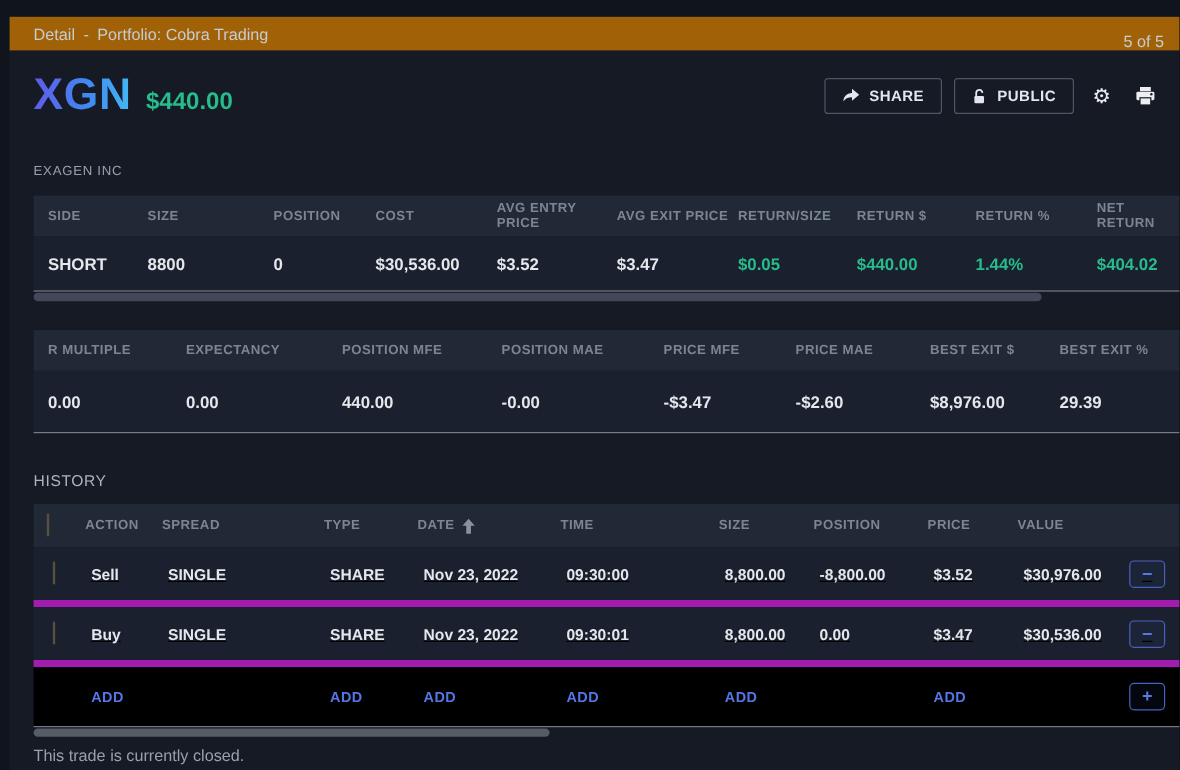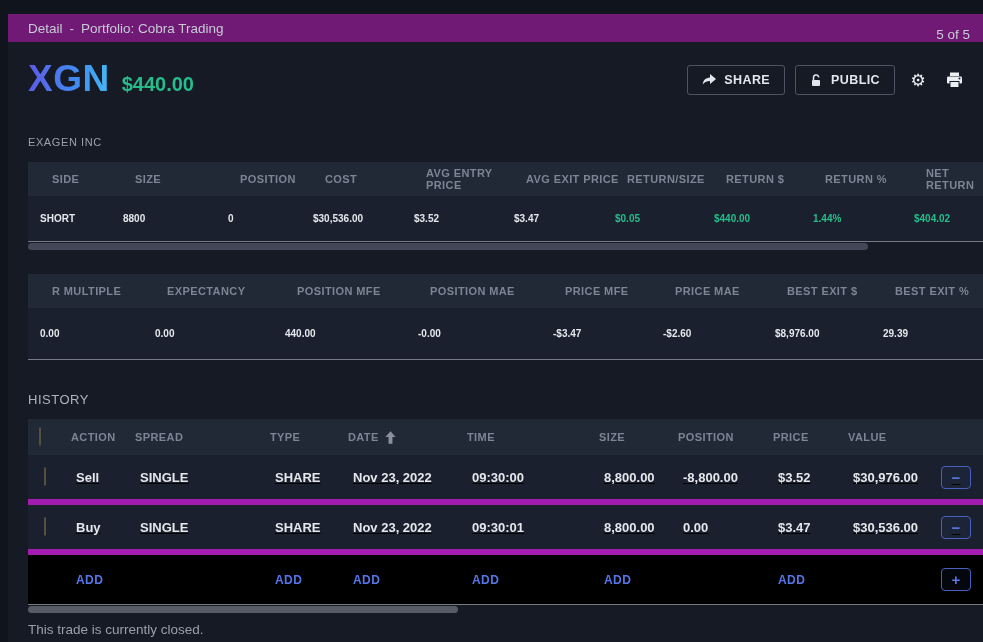--- a/index.html
+++ b/index.html
@@ -1,21 +1,21 @@
 <!DOCTYPE html>
 <html><head>
 <meta charset="utf-8">
 <style>
   * { margin:0; padding:0; box-sizing:border-box; }
   html,body { width:983px; height:642px; background:#10141d; font-family:"Liberation Sans", sans-serif; overflow:hidden; }
   .root { position:relative; width:983px; height:642px; background:#10141d; }
   .panel { position:absolute; left:8px; top:14px; width:975px; height:628px; background:#151a25; }
 
   
-  .topbar { height:28px; background:#701a75; display:flex; align-items:center; padding:0 13px 0 20px;text-align:center; }
+  .topbar { height:28px; background:#a16207; display:flex; align-items:center; padding:0 13px 0 20px;text-align:center; }
   .topbar .crumb { color:#c6cbd4; font-size:13.5px; }
   .topbar .sep { color:#c6cbd4; font-size:13.5px; margin:0 7px; }
   .topbar .pager { margin-left:auto; color:#c6cbd4; font-size:13.5px;margin-top:12px; }
 
   
   .titlerow { display:flex; align-items:flex-start; padding:20px 16px 0 20px; }
   .symwrap { display:flex; flex-direction:column;gap:37px; }
   .symline { display:flex; align-items:baseline; gap:12px; }
   .symbol { font-size:37px; font-weight:800; letter-spacing:0.5px; line-height:34px;
             background:linear-gradient(90deg,#5f5be8 0%,#3f8df2 60%,#45b9f6 100%);
@@ -25,24 +25,24 @@
   .actions { margin-left:auto; display:flex; align-items:center; gap:10px; padding-top:3px; }
   .btn { height:30px; display:flex; align-items:center; gap:8px; padding:0 14px; border:1px solid #4d5565;
          border-radius:3px; background:transparent; color:#e3e6ec; font-size:12.5px; font-weight:600;
          letter-spacing:0.4px; cursor:pointer; font-family:inherit; }
   .iconbtn { border:none; background:transparent; color:#e3e6ec; cursor:pointer; display:flex; align-items:center;
              justify-content:center; width:26px; height:30px; }
   .gear-glyph { font-size:17px; color:#eceef2; line-height:1; }
 
   
   .tablewrap { margin:0 0 0 20px; width:955px; }
-  .t-head { background:#212836; display:grid; align-items:center; height:34px; padding-left:24px; }
+  .t-head { background:#212836; display:grid; align-items:center; height:34px; padding-left:12px; }
   .t-row  { background:#1a202d; display:grid; align-items:center; padding-left:12px; }
   .hcell { font-size:11px; font-weight:700; color:#7d8594; letter-spacing:0.4px; }
-  .vcell { font-size:10px; font-weight:600; color:#e4e7ec; }
+  .vcell { font-size:14px; font-weight:600; color:#e4e7ec; }
   .green { color:#26bc8b; }
 
   .grid-sum { grid-template-columns:83px 105px 85px 101px 100px 101px 99px 99px 101px 1fr; }
   .sum-row { height:45px; }
   .grid-stats { grid-template-columns:115px 130px 133px 135px 110px 112px 108px 1fr; }
   .stats-row { height:52px; border-bottom:1px solid #767b85; }
 
   .scrollbar { position:relative; height:9px; border-top:1px solid #767b85; }
   .thumb { position:absolute; top:1px; left:0; height:7px; border-radius:4px; background:#565b66; }
   .thumb.dark { background:#424857; }

